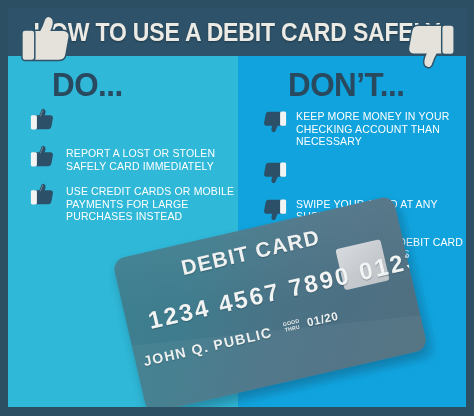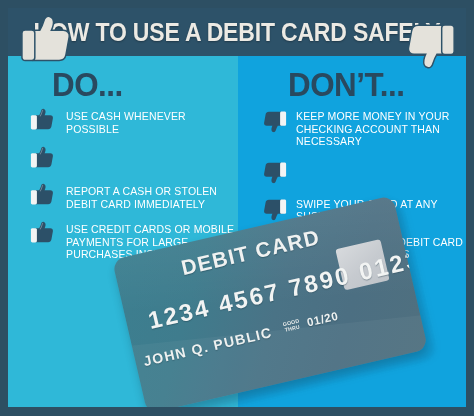--- a/index.html
+++ b/index.html
@@ -263,50 +263,40 @@
 </head>
 <body>
 
 <div id="infographic">
   <div class="frame">
 
     <div class="col col-do">
       <div class="col-head">DO...</div>
       <div class="list">
 
+
         <div class="item">
           <span class="bullet">
             <svg width="27" height="25" viewBox="0 0 27 25">
               <path d="M3.4 9.8 C3.4 8.4 4.5 7.3 5.9 7.3 L9.2 7.3 C10.0 6.0 10.6 4.6 11.0 3.2 C11.5 1.3 12.6 0.5 13.8 0.9 C15.2 1.3 15.8 2.7 15.5 4.6 C15.3 5.6 15.0 6.5 14.6 7.3 L20.2 7.3 C22.0 7.3 23.2 8.6 22.9 10.3 L21.4 18.6 C21.1 20.2 19.8 21.3 18.2 21.3 L5.9 21.3 C4.5 21.3 3.4 20.2 3.4 18.8 Z" fill="#2c5068"></path>
               <path d="M0.9 8.6 C0.9 7.8 1.6 7.2 2.4 7.2 L5.4 7.2 C6.2 7.2 6.9 7.8 6.9 8.6 L6.9 20.0 C6.9 20.8 6.2 21.4 5.4 21.4 L2.4 21.4 C1.6 21.4 0.9 20.8 0.9 20.0 Z" fill="#f2f4f4"></path>
               <path d="M9.6 8.2 C10.6 6.7 11.3 5.1 11.7 3.4 C12.0 2.1 12.6 1.5 13.4 1.7 C12.9 2.4 12.6 3.3 12.4 4.3 C12.0 6.0 11.3 7.3 10.4 8.4 Z" fill="#ffffff" opacity="0.35"></path>
             </svg>
           </span>
-          <span class="item-text">USE CASH WHENEVER POSSIBLE</span>
         </div>
 
         <div class="item">
           <span class="bullet">
             <svg width="27" height="25" viewBox="0 0 27 25">
               <path d="M3.4 9.8 C3.4 8.4 4.5 7.3 5.9 7.3 L9.2 7.3 C10.0 6.0 10.6 4.6 11.0 3.2 C11.5 1.3 12.6 0.5 13.8 0.9 C15.2 1.3 15.8 2.7 15.5 4.6 C15.3 5.6 15.0 6.5 14.6 7.3 L20.2 7.3 C22.0 7.3 23.2 8.6 22.9 10.3 L21.4 18.6 C21.1 20.2 19.8 21.3 18.2 21.3 L5.9 21.3 C4.5 21.3 3.4 20.2 3.4 18.8 Z" fill="#2c5068"></path>
               <path d="M0.9 8.6 C0.9 7.8 1.6 7.2 2.4 7.2 L5.4 7.2 C6.2 7.2 6.9 7.8 6.9 8.6 L6.9 20.0 C6.9 20.8 6.2 21.4 5.4 21.4 L2.4 21.4 C1.6 21.4 0.9 20.8 0.9 20.0 Z" fill="#f2f4f4"></path>
               <path d="M9.6 8.2 C10.6 6.7 11.3 5.1 11.7 3.4 C12.0 2.1 12.6 1.5 13.4 1.7 C12.9 2.4 12.6 3.3 12.4 4.3 C12.0 6.0 11.3 7.3 10.4 8.4 Z" fill="#ffffff" opacity="0.35"></path>
             </svg>
           </span>
-        </div>
-
-        <div class="item">
-          <span class="bullet">
-            <svg width="27" height="25" viewBox="0 0 27 25">
-              <path d="M3.4 9.8 C3.4 8.4 4.5 7.3 5.9 7.3 L9.2 7.3 C10.0 6.0 10.6 4.6 11.0 3.2 C11.5 1.3 12.6 0.5 13.8 0.9 C15.2 1.3 15.8 2.7 15.5 4.6 C15.3 5.6 15.0 6.5 14.6 7.3 L20.2 7.3 C22.0 7.3 23.2 8.6 22.9 10.3 L21.4 18.6 C21.1 20.2 19.8 21.3 18.2 21.3 L5.9 21.3 C4.5 21.3 3.4 20.2 3.4 18.8 Z" fill="#2c5068"></path>
-              <path d="M0.9 8.6 C0.9 7.8 1.6 7.2 2.4 7.2 L5.4 7.2 C6.2 7.2 6.9 7.8 6.9 8.6 L6.9 20.0 C6.9 20.8 6.2 21.4 5.4 21.4 L2.4 21.4 C1.6 21.4 0.9 20.8 0.9 20.0 Z" fill="#f2f4f4"></path>
-              <path d="M9.6 8.2 C10.6 6.7 11.3 5.1 11.7 3.4 C12.0 2.1 12.6 1.5 13.4 1.7 C12.9 2.4 12.6 3.3 12.4 4.3 C12.0 6.0 11.3 7.3 10.4 8.4 Z" fill="#ffffff" opacity="0.35"></path>
-            </svg>
-          </span>
-          <span class="item-text">REPORT A CASH OR STOLEN DEBIT CARD IMMEDIATELY</span>
+          <span class="item-text">REPORT A LOST OR STOLEN SAFELY CARD IMMEDIATELY</span>
         </div>
 
         <div class="item">
           <span class="bullet">
             <svg width="27" height="25" viewBox="0 0 27 25">
               <path d="M3.4 9.8 C3.4 8.4 4.5 7.3 5.9 7.3 L9.2 7.3 C10.0 6.0 10.6 4.6 11.0 3.2 C11.5 1.3 12.6 0.5 13.8 0.9 C15.2 1.3 15.8 2.7 15.5 4.6 C15.3 5.6 15.0 6.5 14.6 7.3 L20.2 7.3 C22.0 7.3 23.2 8.6 22.9 10.3 L21.4 18.6 C21.1 20.2 19.8 21.3 18.2 21.3 L5.9 21.3 C4.5 21.3 3.4 20.2 3.4 18.8 Z" fill="#2c5068"></path>
               <path d="M0.9 8.6 C0.9 7.8 1.6 7.2 2.4 7.2 L5.4 7.2 C6.2 7.2 6.9 7.8 6.9 8.6 L6.9 20.0 C6.9 20.8 6.2 21.4 5.4 21.4 L2.4 21.4 C1.6 21.4 0.9 20.8 0.9 20.0 Z" fill="#f2f4f4"></path>
               <path d="M9.6 8.2 C10.6 6.7 11.3 5.1 11.7 3.4 C12.0 2.1 12.6 1.5 13.4 1.7 C12.9 2.4 12.6 3.3 12.4 4.3 C12.0 6.0 11.3 7.3 10.4 8.4 Z" fill="#ffffff" opacity="0.35"></path>
             </svg>
           </span>

